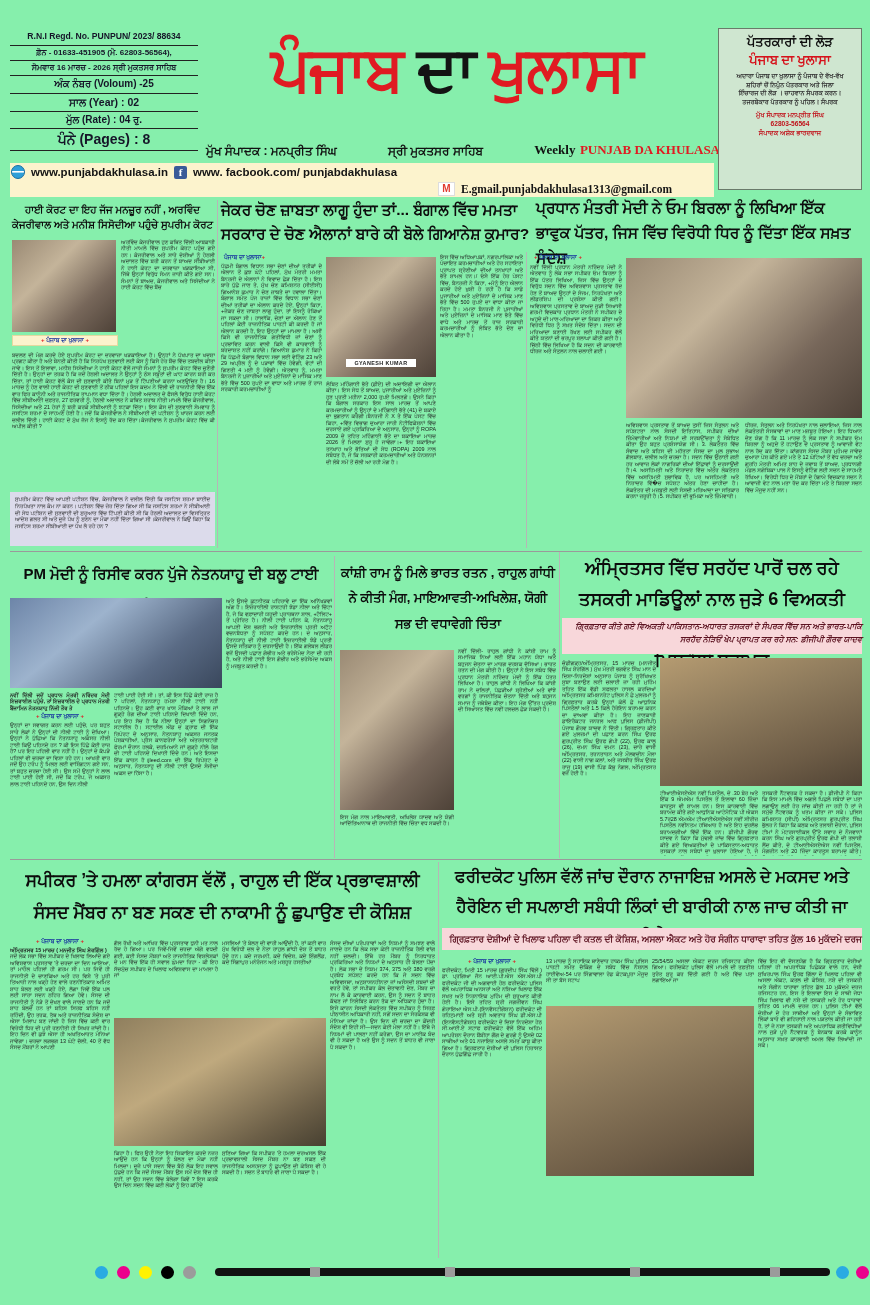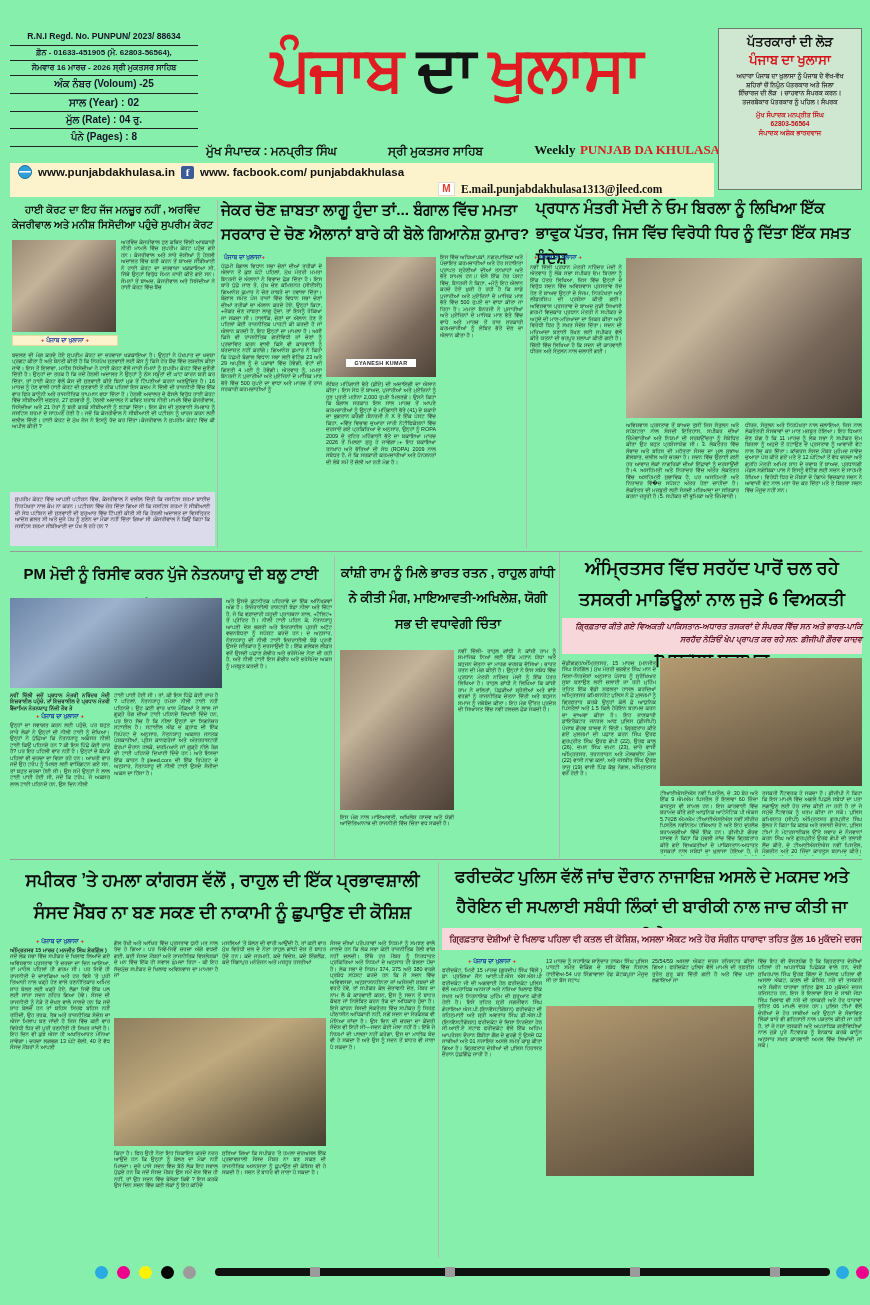--- a/index.html
+++ b/index.html
@@ -19,21 +19,21 @@
   .mast-sub .pl{font-size:12px;font-weight:bold;color:#111;}
   .weekly .w1{font-family:"Liberation Serif",serif;font-weight:bold;font-size:13px;color:#111;}
   .weekly .w2{font-family:"Liberation Serif",serif;font-weight:bold;font-size:13px;color:#e01b22;}
   .adbox{left:718px;top:28px;width:144px;height:162px;background:#cfe6d0;border:1.5px solid #6a7a6a;
          text-align:center;padding:5px 17px;box-sizing:border-box;}
   .adbox .t1{font-size:13px;font-weight:900;color:#101010;}
   .adbox .t2{font-size:13px;font-weight:900;color:#d6121b;margin-top:2px;}
   .adbox .bd{font-size:6.4px;font-weight:bold;color:#333;line-height:1.35;margin-top:4px;}
   .adbox .l{font-size:6.6px;font-weight:bold;color:#c0121a;line-height:1.4;}
   .contactbar{left:10px;top:163px;width:704px;height:34px;background:#fcf3cd;}
-  .contactbar .r1{display:flex;align-items:center;gap:6px;height:18px;padding-left:8px;}
+  .contactbar .r1{display:flex;align-items:center;gap:6px;height:18px;padding-left:1px;}
   .contactbar .r2{display:flex;align-items:center;gap:6px;height:16px;padding-left:428px;}
   .ctext{font-weight:bold;font-size:11.5px;color:#141414;}
   .globe{width:14px;height:14px;border-radius:50%;background:
      linear-gradient(#fff 48%, #fff 52%) center/100% 1.6px no-repeat,
      linear-gradient(90deg,transparent 46%,#fff 46%,#fff 54%,transparent 54%),
      #2f9fd8;border:1px solid #1b6fa0;box-sizing:border-box;}
   .fb{width:13px;height:13px;background:#3a5a98;color:#fff;border-radius:2px;font-family:"Liberation Serif",serif;
       font-weight:bold;font-size:11px;text-align:center;line-height:13px;}
   .gm{width:15px;height:12px;background:#fff;border:1px solid #ddd;color:#e23c31;font-weight:900;font-size:10px;
       text-align:center;line-height:11px;}
@@ -64,21 +64,21 @@
 
 <div id="page">
 
   <div class="abs infobox">
     <div class="row" style="font-size:8.6px">R.N.I Regd. No. PUNPUN/ 2023/ 88634</div>
     <div class="row" style="font-size:8px">ਫ਼ੋਨ - 01633-451905 (ਮੋ. 62803-56564),</div>
     <div class="row" style="font-size:8px">ਸੋਮਵਾਰ 16 ਮਾਰਚ - 2026 ਸ੍ਰੀ ਮੁਕਤਸਰ ਸਾਹਿਬ</div>
     <div class="row" style="font-size:10px">ਅੰਕ ਨੰਬਰ  (Voloum) -25</div>
     <div class="row" style="font-size:10.5px">ਸਾਲ (Year) :  02</div>
     <div class="row" style="font-size:10px">ਮੁੱਲ (Rate) : 04 ਰੁ.</div>
-    <div class="row" style="font-size:10px">ਪੰਨੇ (Pages) : 8</div>
+    <div class="row" style="font-size:14px">ਪੰਨੇ (Pages) : 8</div>
   </div>
 
   <div class="abs masthead">
     <span class="red">ਪੰਜਾਬ</span>
     <span class="blk">ਦਾ</span>
     <span class="red">ਖੁਲਾਸਾ</span>
   </div>
   <div class="abs mast-sub">
     <span class="ed">ਮੁੱਖ ਸੰਪਾਦਕ : ਮਨਪ੍ਰੀਤ ਸਿੰਘ</span>
     <span class="pl">ਸ੍ਰੀ ਮੁਕਤਸਰ ਸਾਹਿਬ</span>
@@ -99,21 +99,21 @@
 
   <div class="abs contactbar">
     <div class="r1">
       <span class="globe"></span>
       <span class="ctext">www.punjabdakhulasa.in</span>
       <span class="fb">f</span>
       <span class="ctext">www. facbook.com/ punjabdakhulasa</span>
     </div>
     <div class="r2">
       <span class="gm">M</span>
-      <span class="ctext" style="font-family:'Liberation Serif',serif">E.mail.punjabdakhulasa1313@jleed.com</span>
+      <span class="ctext" style="font-family:'Liberation Serif',serif">E.gmail.punjabdakhulasa1313@gmail.com</span>
     </div>
   </div>
 
   <div class="vline" style="left:217px;top:200px;height:348px"></div>
   <div class="vline" style="left:526px;top:252px;height:296px"></div>
 
   <div class="abs hd" style="left:10px;top:202px;width:205px;height:34px;font-size:10.2px;text-align:center;line-height:1.5">ਹਾਈ ਕੋਰਟ ਦਾ ਇਹ ਜੱਜ ਮਨਜ਼ੂਰ ਨਹੀਂ , ਅਰਵਿੰਦ ਕੇਜਰੀਵਾਲ ਅਤੇ ਮਨੀਸ਼ ਸਿਸੋਦੀਆ ਪਹੁੰਚੇ ਸੁਪਰੀਮ ਕੋਰਟ</div>
   <div class="abs photo" style="left:12px;top:240px;width:104px;height:92px"></div>
   <div class="abs tag tagbox" style="left:12px;top:335px;width:104px;padding:1px 0">
     <span class="p">+</span>

